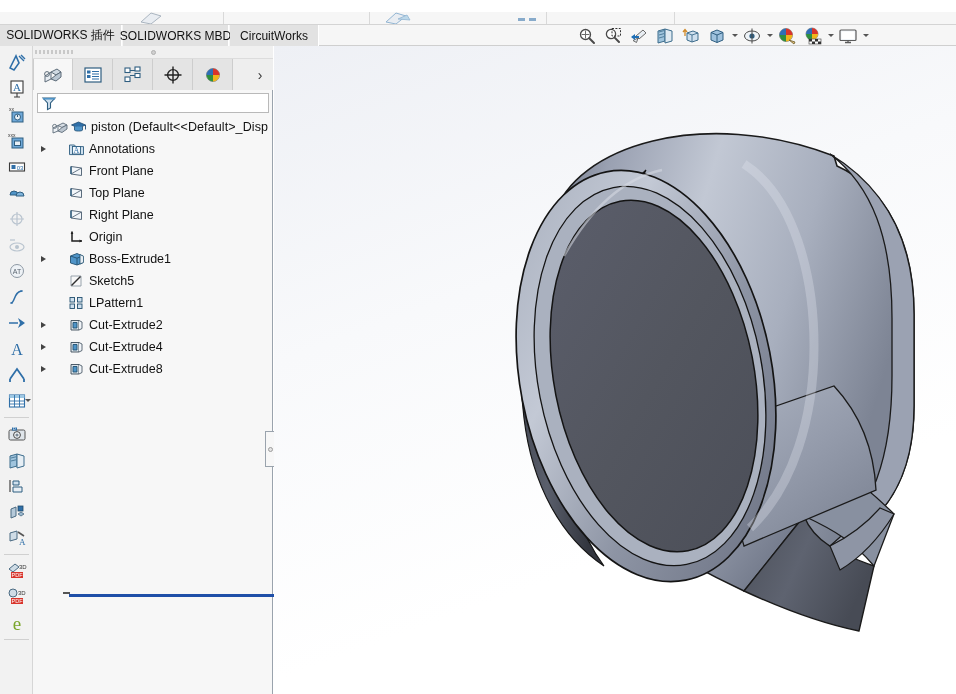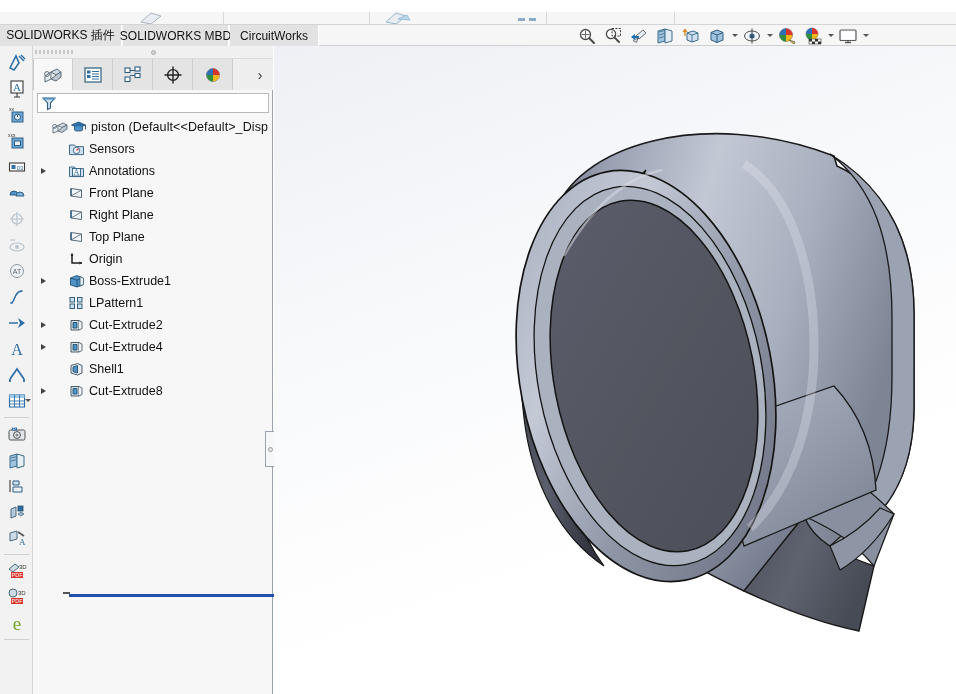--- a/index.html
+++ b/index.html
@@ -558,31 +558,20 @@
           <svg width="17" height="16" viewBox="0 0 17 16">
             <path d="M1.5 6 L8.5 3 L15.5 6 L8.5 9 Z" fill="#2f6fa8" stroke="#1d4a70" stroke-width=".8"></path>
             <path d="M4.5 7.4 L4.5 11 C4.5 12.4 12.5 12.4 12.5 11 L12.5 7.4" fill="#4f94c8" stroke="#1d4a70" stroke-width=".8"></path>
             <path d="M15.5 6 L15.5 10.5" stroke="#1d4a70" stroke-width=".9"></path>
           </svg>
         </span>
         <span class="lbl">piston  (Default&lt;&lt;Default&gt;_Disp</span>
       </div>
 
 
-      <div class="tr">
-        <span class="arrow"></span>
-        <span class="ico" style="margin-left:17px;">
-          <svg width="17" height="16" viewBox="0 0 17 16">
-            <path d="M1.5 4 h5 l1.2 1.6 h7.8 v8 h-14 z" fill="#cfe0ee" stroke="#2f5e80" stroke-width=".9"></path>
-            <circle cx="8.5" cy="9.5" r="3.2" fill="#f0f5fa" stroke="#2f5e80" stroke-width=".9"></circle>
-            <path d="M8.5 9.5 L10.6 7.6" stroke="#d8342b" stroke-width="1.2"></path>
-          </svg>
-        </span>
-        <span class="lbl">Sensors</span>
-      </div>
 
       <div class="tr">
         <span class="arrow on"></span>
         <span class="ico" style="margin-left:17px;">
           <svg width="17" height="16" viewBox="0 0 17 16">
             <path d="M1.5 4 h5 l1.2 1.6 h7.8 v8 h-14 z" fill="#cfe0ee" stroke="#2f5e80" stroke-width=".9"></path>
             <rect x="4.5" y="5.5" width="8" height="7.5" fill="#f4f8fb" stroke="#2f5e80" stroke-width=".9"></rect>
             <text x="8.5" y="12" font-size="8" font-family="Liberation Serif, serif" text-anchor="middle" fill="#2f6fa8">A</text>
           </svg>
         </span>
@@ -604,33 +593,33 @@
 
       <div class="tr">
         <span class="arrow"></span>
         <span class="ico" style="margin-left:17px;">
           <svg width="17" height="16" viewBox="0 0 17 16">
             <path d="M3 3.5 L13.5 5 L13.5 12.5 L3 11 Z" fill="#f2f6fa" stroke="#5a6b7c" stroke-width="1"></path>
             <path d="M3 11 L13.5 5" stroke="#5a6b7c" stroke-width=".9"></path>
             <path d="M3 3.5 L3 11" stroke="#2f5e80" stroke-width="1.4"></path>
           </svg>
         </span>
-        <span class="lbl">Right Plane</span>
+        <span class="lbl">Top Plane</span>
       </div>
 
       <div class="tr">
         <span class="arrow"></span>
         <span class="ico" style="margin-left:17px;">
           <svg width="17" height="16" viewBox="0 0 17 16">
             <path d="M3 3.5 L13.5 5 L13.5 12.5 L3 11 Z" fill="#f2f6fa" stroke="#5a6b7c" stroke-width="1"></path>
             <path d="M3 11 L13.5 5" stroke="#5a6b7c" stroke-width=".9"></path>
             <path d="M3 3.5 L3 11" stroke="#2f5e80" stroke-width="1.4"></path>
           </svg>
         </span>
-        <span class="lbl">Top Plane</span>
+        <span class="lbl">Right Plane</span>
       </div>
 
       <div class="tr">
         <span class="arrow"></span>
         <span class="ico" style="margin-left:17px;">
           <svg width="17" height="16" viewBox="0 0 17 16">
             <path d="M4 2.5 L4 12 L14 12" fill="none" stroke="#1f1f1f" stroke-width="1.5"></path>
             <path d="M14 12 L11.5 10.5 L11.5 13.5 Z" fill="#1f1f1f"></path>
             <path d="M4 2.5 L2.6 5 L5.4 5 Z" fill="#1f1f1f"></path>
           </svg>
@@ -644,20 +633,30 @@
           <svg width="17" height="16" viewBox="0 0 17 16">
             <path d="M2.5 5 L9 2.5 L14.5 5 L14.5 12 L9 14 L2.5 12 Z" fill="#4f94c8" stroke="#22506f" stroke-width=".9"></path>
             <path d="M2.5 5 L9 7.2 L14.5 5 M9 7.2 L9 14" stroke="#22506f" stroke-width=".9" fill="none"></path>
             <path d="M12 3.5 L15.5 5.2 L15.5 11.5 L12 13 Z" fill="#e8eef4" stroke="#22506f" stroke-width=".8"></path>
           </svg>
         </span>
         <span class="lbl">Boss-Extrude1</span>
       </div>
 
 
+      <div class="tr">
+        <span class="arrow"></span>
+        <span class="ico" style="margin-left:17px;">
+          <svg width="17" height="16" viewBox="0 0 17 16">
+            <path d="M3 3 L13 3 L13 13 L3 13 Z" fill="none" stroke="#8d98a3" stroke-width=".9"></path>
+            <path d="M3.5 12.5 L12.5 3.5" stroke="#2f2f2f" stroke-width="1.4"></path>
+          </svg>
+        </span>
+        <span class="lbl">Sketch5</span>
+      </div>
 
       <div class="tr">
         <span class="arrow"></span>
         <span class="ico" style="margin-left:17px;">
           <svg width="17" height="16" viewBox="0 0 17 16">
             <rect x="2" y="2.5" width="4.5" height="4.5" fill="#cfe0ee" stroke="#22506f" stroke-width=".9"></rect>
             <rect x="9.5" y="2.5" width="4.5" height="4.5" fill="#cfe0ee" stroke="#22506f" stroke-width=".9"></rect>
             <rect x="2" y="9" width="4.5" height="4.5" fill="#cfe0ee" stroke="#22506f" stroke-width=".9"></rect>
             <rect x="9.5" y="9" width="4.5" height="4.5" fill="#cfe0ee" stroke="#22506f" stroke-width=".9"></rect>
           </svg>
@@ -682,30 +681,20 @@
         <span class="ico" style="margin-left:17px;">
           <svg width="17" height="16" viewBox="0 0 17 16">
             <path d="M3 3.5 L11 3.5 L11 13 L3 13 Z" fill="#dde5ec" stroke="#3a4a58" stroke-width=".9"></path>
             <path d="M5 5.5 L9 5.5 L9 11 L5 11 Z" fill="#4f94c8" stroke="#22506f" stroke-width=".9"></path>
             <path d="M11 3.5 L14 5 L14 11.5 L11 13" fill="#f0f4f8" stroke="#3a4a58" stroke-width=".8"></path>
           </svg>
         </span>
         <span class="lbl">Cut-Extrude4</span>
       </div>
 
-      <div class="tr">
-        <span class="arrow"></span>
-        <span class="ico" style="margin-left:17px;">
-          <svg width="17" height="16" viewBox="0 0 17 16">
-            <path d="M3 4.5 L9.5 2.5 L14 4.5 L14 12 L9.5 14 L3 12 Z" fill="#e6ecf2" stroke="#3a4a58" stroke-width=".9"></path>
-            <path d="M5 6 L9.5 4.5 L9.5 12 L5 10.5 Z" fill="#4f94c8" stroke="#22506f" stroke-width=".9"></path>
-          </svg>
-        </span>
-        <span class="lbl">Shell1</span>
-      </div>
 
 
 
 
       <div class="tr">
         <span class="arrow on"></span>
         <span class="ico" style="margin-left:17px;">
           <svg width="17" height="16" viewBox="0 0 17 16">
             <path d="M3 3.5 L11 3.5 L11 13 L3 13 Z" fill="#dde5ec" stroke="#3a4a58" stroke-width=".9"></path>
             <path d="M5 5.5 L9 5.5 L9 11 L5 11 Z" fill="#4f94c8" stroke="#22506f" stroke-width=".9"></path>

